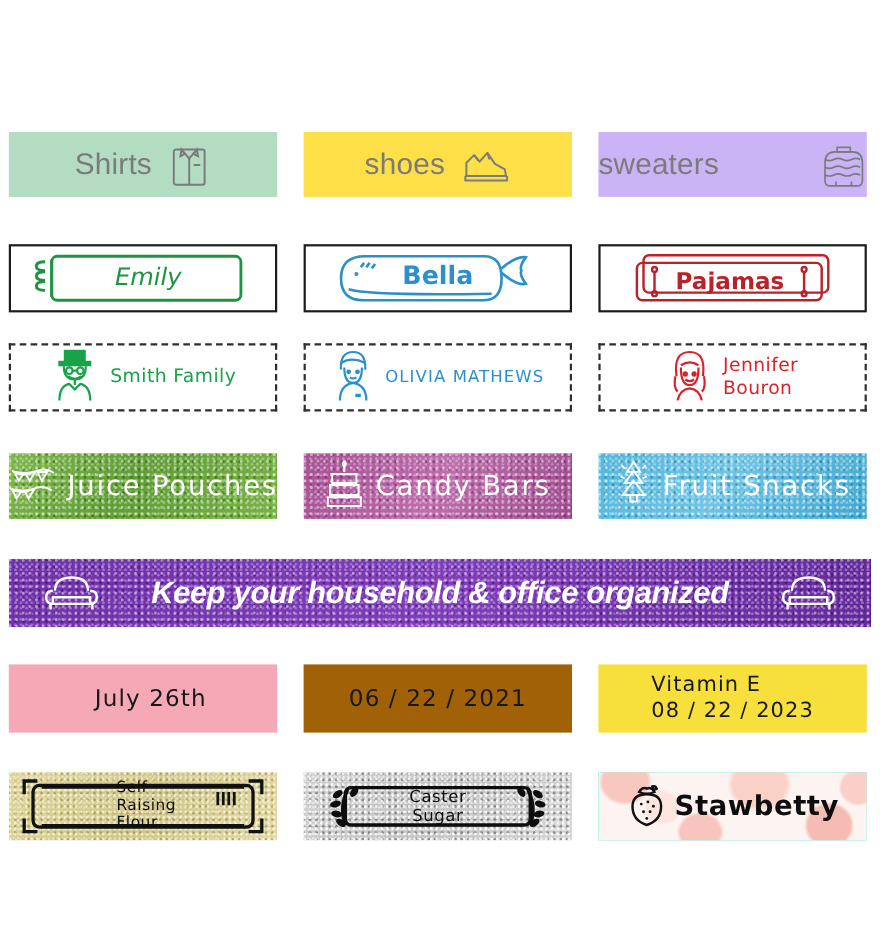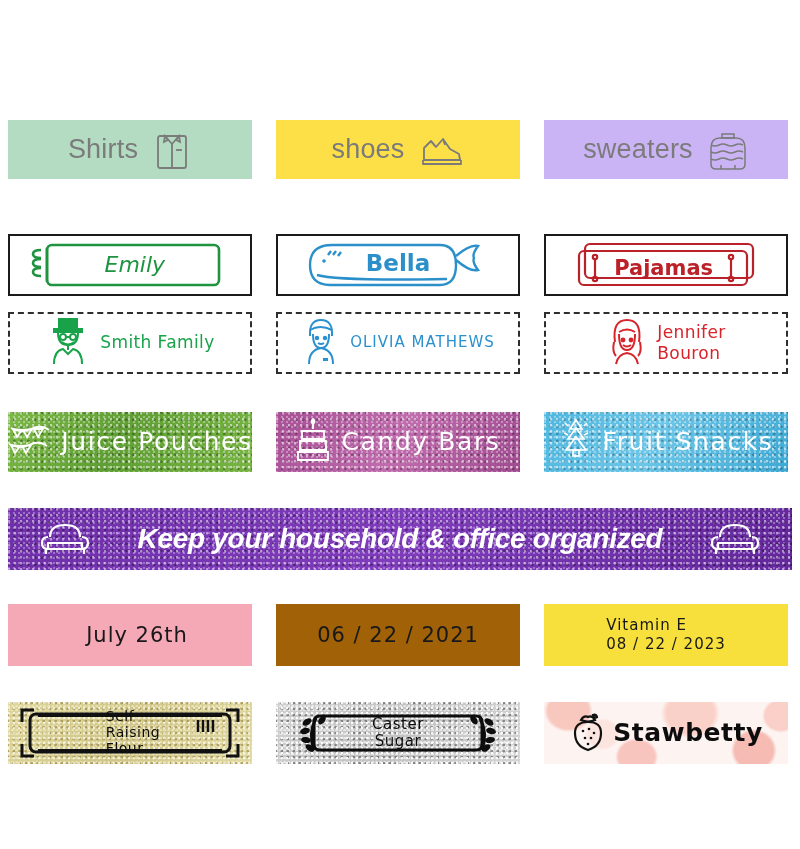--- a/index.html
+++ b/index.html
@@ -36,21 +36,20 @@
   .r1 .lbl-text{
     font-size:27px;color:#7b7b7b;letter-spacing:.2px;font-weight:400;
   }
   .r1 svg{display:block;}
 
   
   .r2 .label{
     width:244px;height:62px;
     background:#ffffff;
     border:2px solid #1b1b1b;
-    margin-top:12px;
   }
 
   
   .r3 .label{
     width:244px;height:62px;
     background:#ffffff;
     border:2px dashed #2e2e2e;
     gap:9px;
     justify-content:center;
   }
@@ -125,21 +124,21 @@
             <line x1="4" y1="30" x2="42" y2="30"></line>
             <path d="M4 30 L4 34 L42 34 L42 30"></path>
             <path d="M12 11 L16 16"></path>
             <path d="M24 9 L26 15"></path>
           </svg>
         </span>
       </div>
     </div>
 
     <div class="cell" style="margin-left:24px;">
-      <div class="label" style="background:#cbb4f5;">
+      <div class="label" style="background:#cbb4f5;justify-content:space-between;">
         <span class="lbl-text">sweaters</span>
         <span>
           <svg width="42" height="46" viewBox="0 0 42 46" fill="none" stroke="#7b7b7b" stroke-width="1.5">
             <path d="M15 7 h12 v4 h-12 z"></path>
             <path d="M13 11 h16 c6 0 9 4 9 10 v16 c0 4 -2 5 -5 5 h-24 c-3 0 -5 -1 -5 -5 v-16 c0 -6 3 -10 9 -10 z"></path>
             <path d="M4 18 q4 2 8 0 q4 -2 8 0 q4 2 8 0 q4 -2 8 0"></path>
             <path d="M4 25 q4 2 8 0 q4 -2 8 0 q4 2 8 0 q4 -2 8 0"></path>
             <path d="M4 32 q4 2 8 0 q4 -2 8 0 q4 2 8 0 q4 -2 8 0"></path>
             <line x1="14" y1="38" x2="14" y2="42"></line>
             <line x1="28" y1="38" x2="28" y2="42"></line>
@@ -378,21 +377,21 @@
     </div>
 
     <div class="cell" style="margin-left:24px;">
       <div class="label" style="background:#a16207;">
         <span class="lbl-text cute">06 / 22 / 2021</span>
       </div>
     </div>
 
     <div class="cell" style="margin-left:24px;">
       <div class="label" style="background:#f7e03c;">
-        <span class="lbl-text cute" style="font-size:15px;line-height:1.25;text-align:left;">Vitamin E
+        <span class="lbl-text cute" style="font-size:19px;line-height:1.25;text-align:left;">Vitamin E
 08 / 22 / 2023</span>
       </div>
     </div>
   </div>
 
   <div class="row r7" style="top:702px;">
 
     <div class="cell" style="margin-left:8px;">
       <div class="label">
         <div class="glitter" style="background:

